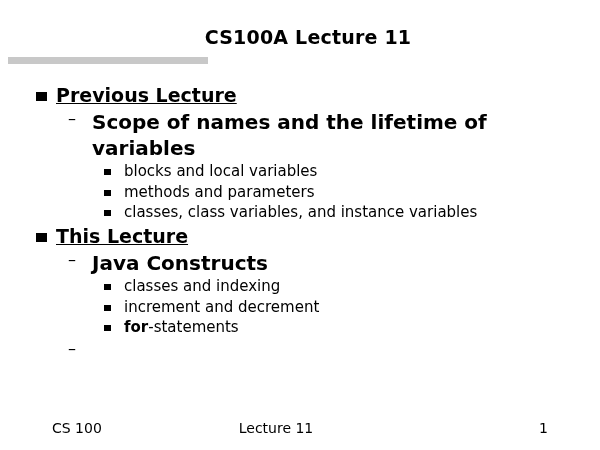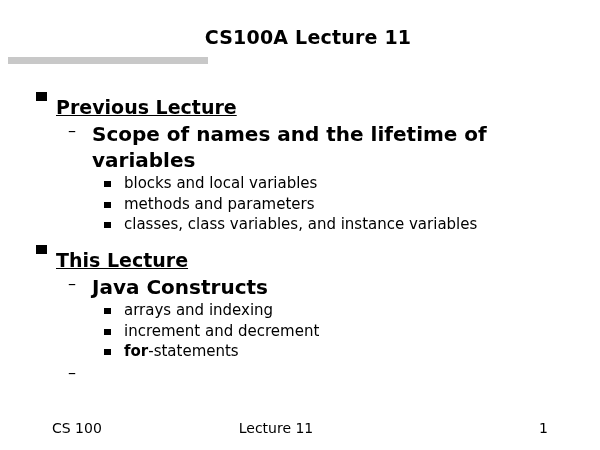--- a/index.html
+++ b/index.html
@@ -63,21 +63,20 @@
     width: 11px;
     height: 9px;
     background: #000;
     margin-left: 6px;
   }
   .lvl1 .text {
     font-size: 19px;
     font-weight: bold;
     text-decoration: underline;
     line-height: 1.25;
-    margin-top: 12px;
   }
 
   .lvl2 {
     display: flex;
     align-items: flex-start;
     margin-left: 36px;
     margin-top: 1px;
   }
   .lvl2 .bullet {
     width: 24px;
@@ -193,21 +192,21 @@
 
     <div class="lvl2">
       <span class="bullet">–</span>
       <span class="text">Java Constructs</span>
     </div>
 
     <div class="lvl3">
       <span class="bullet">
           <span class="sq"></span>
         </span>
-      <span class="text">arrays and indexing</span>
+      <span class="text">classes and indexing</span>
     </div>
     <div class="lvl3">
       <span class="bullet">
           <span class="sq"></span>
         </span>
       <span class="text">increment and decrement</span>
     </div>
     <div class="lvl3">
       <span class="bullet">
           <span class="sq"></span>

